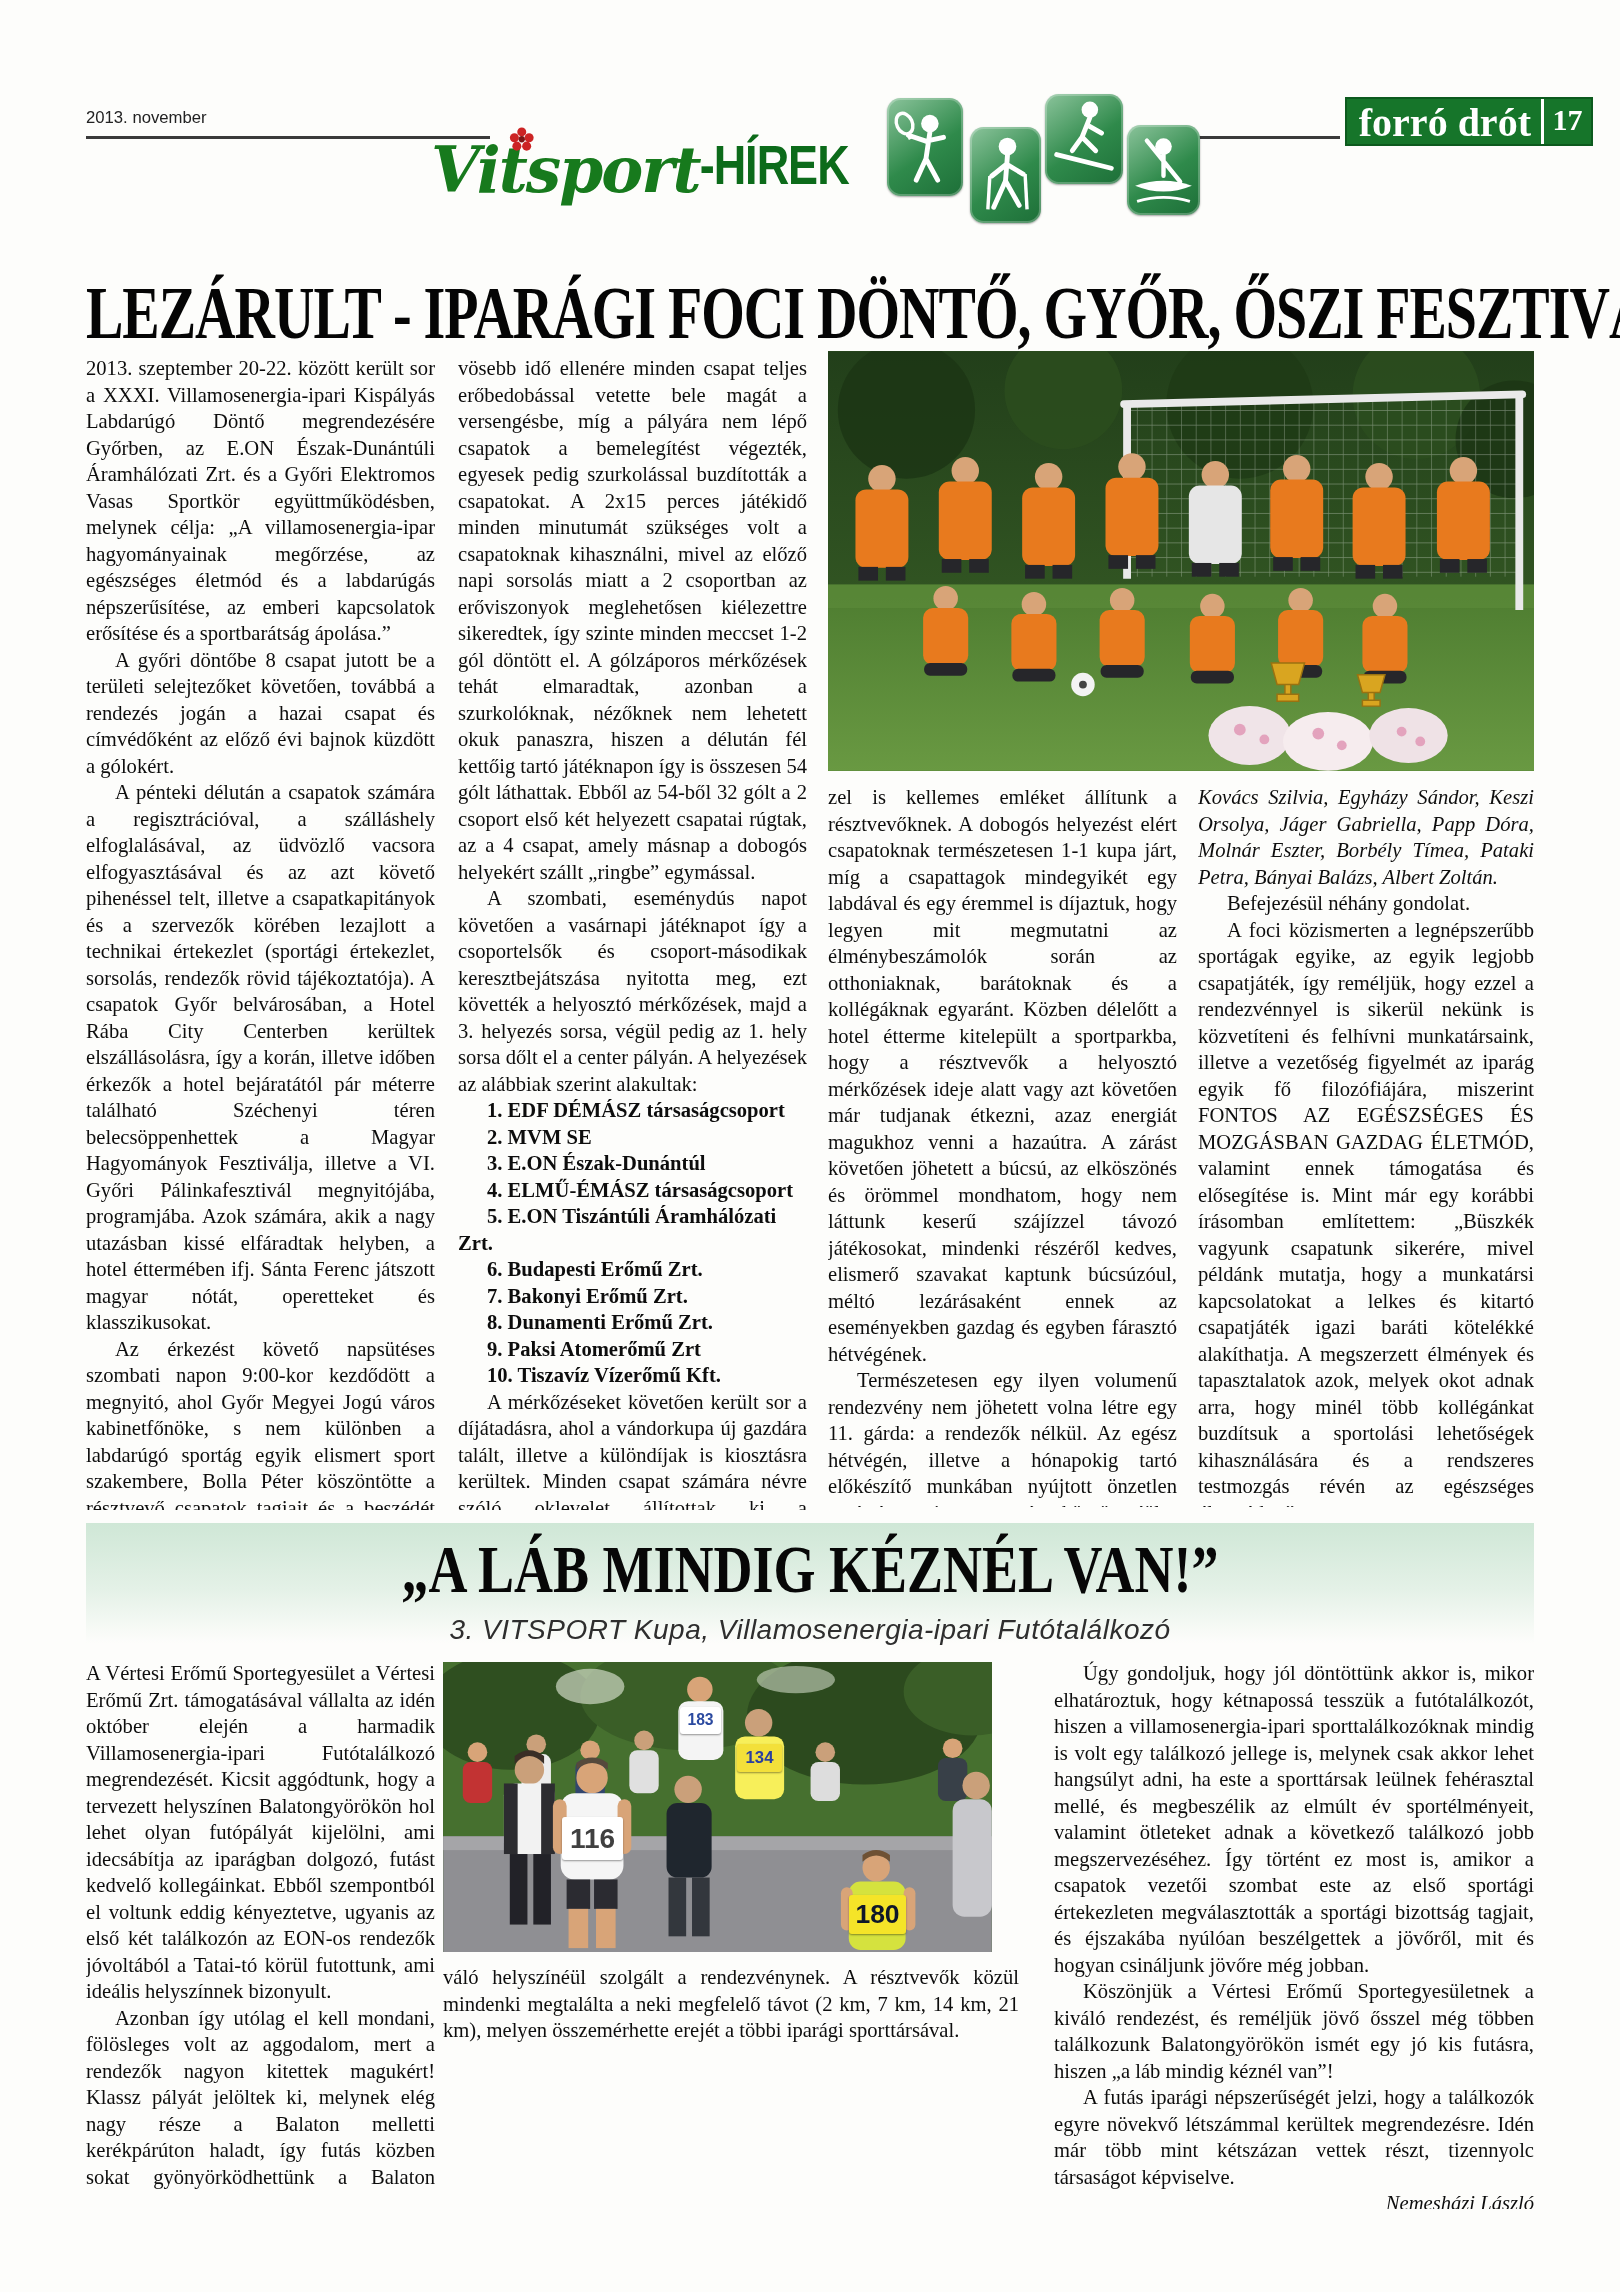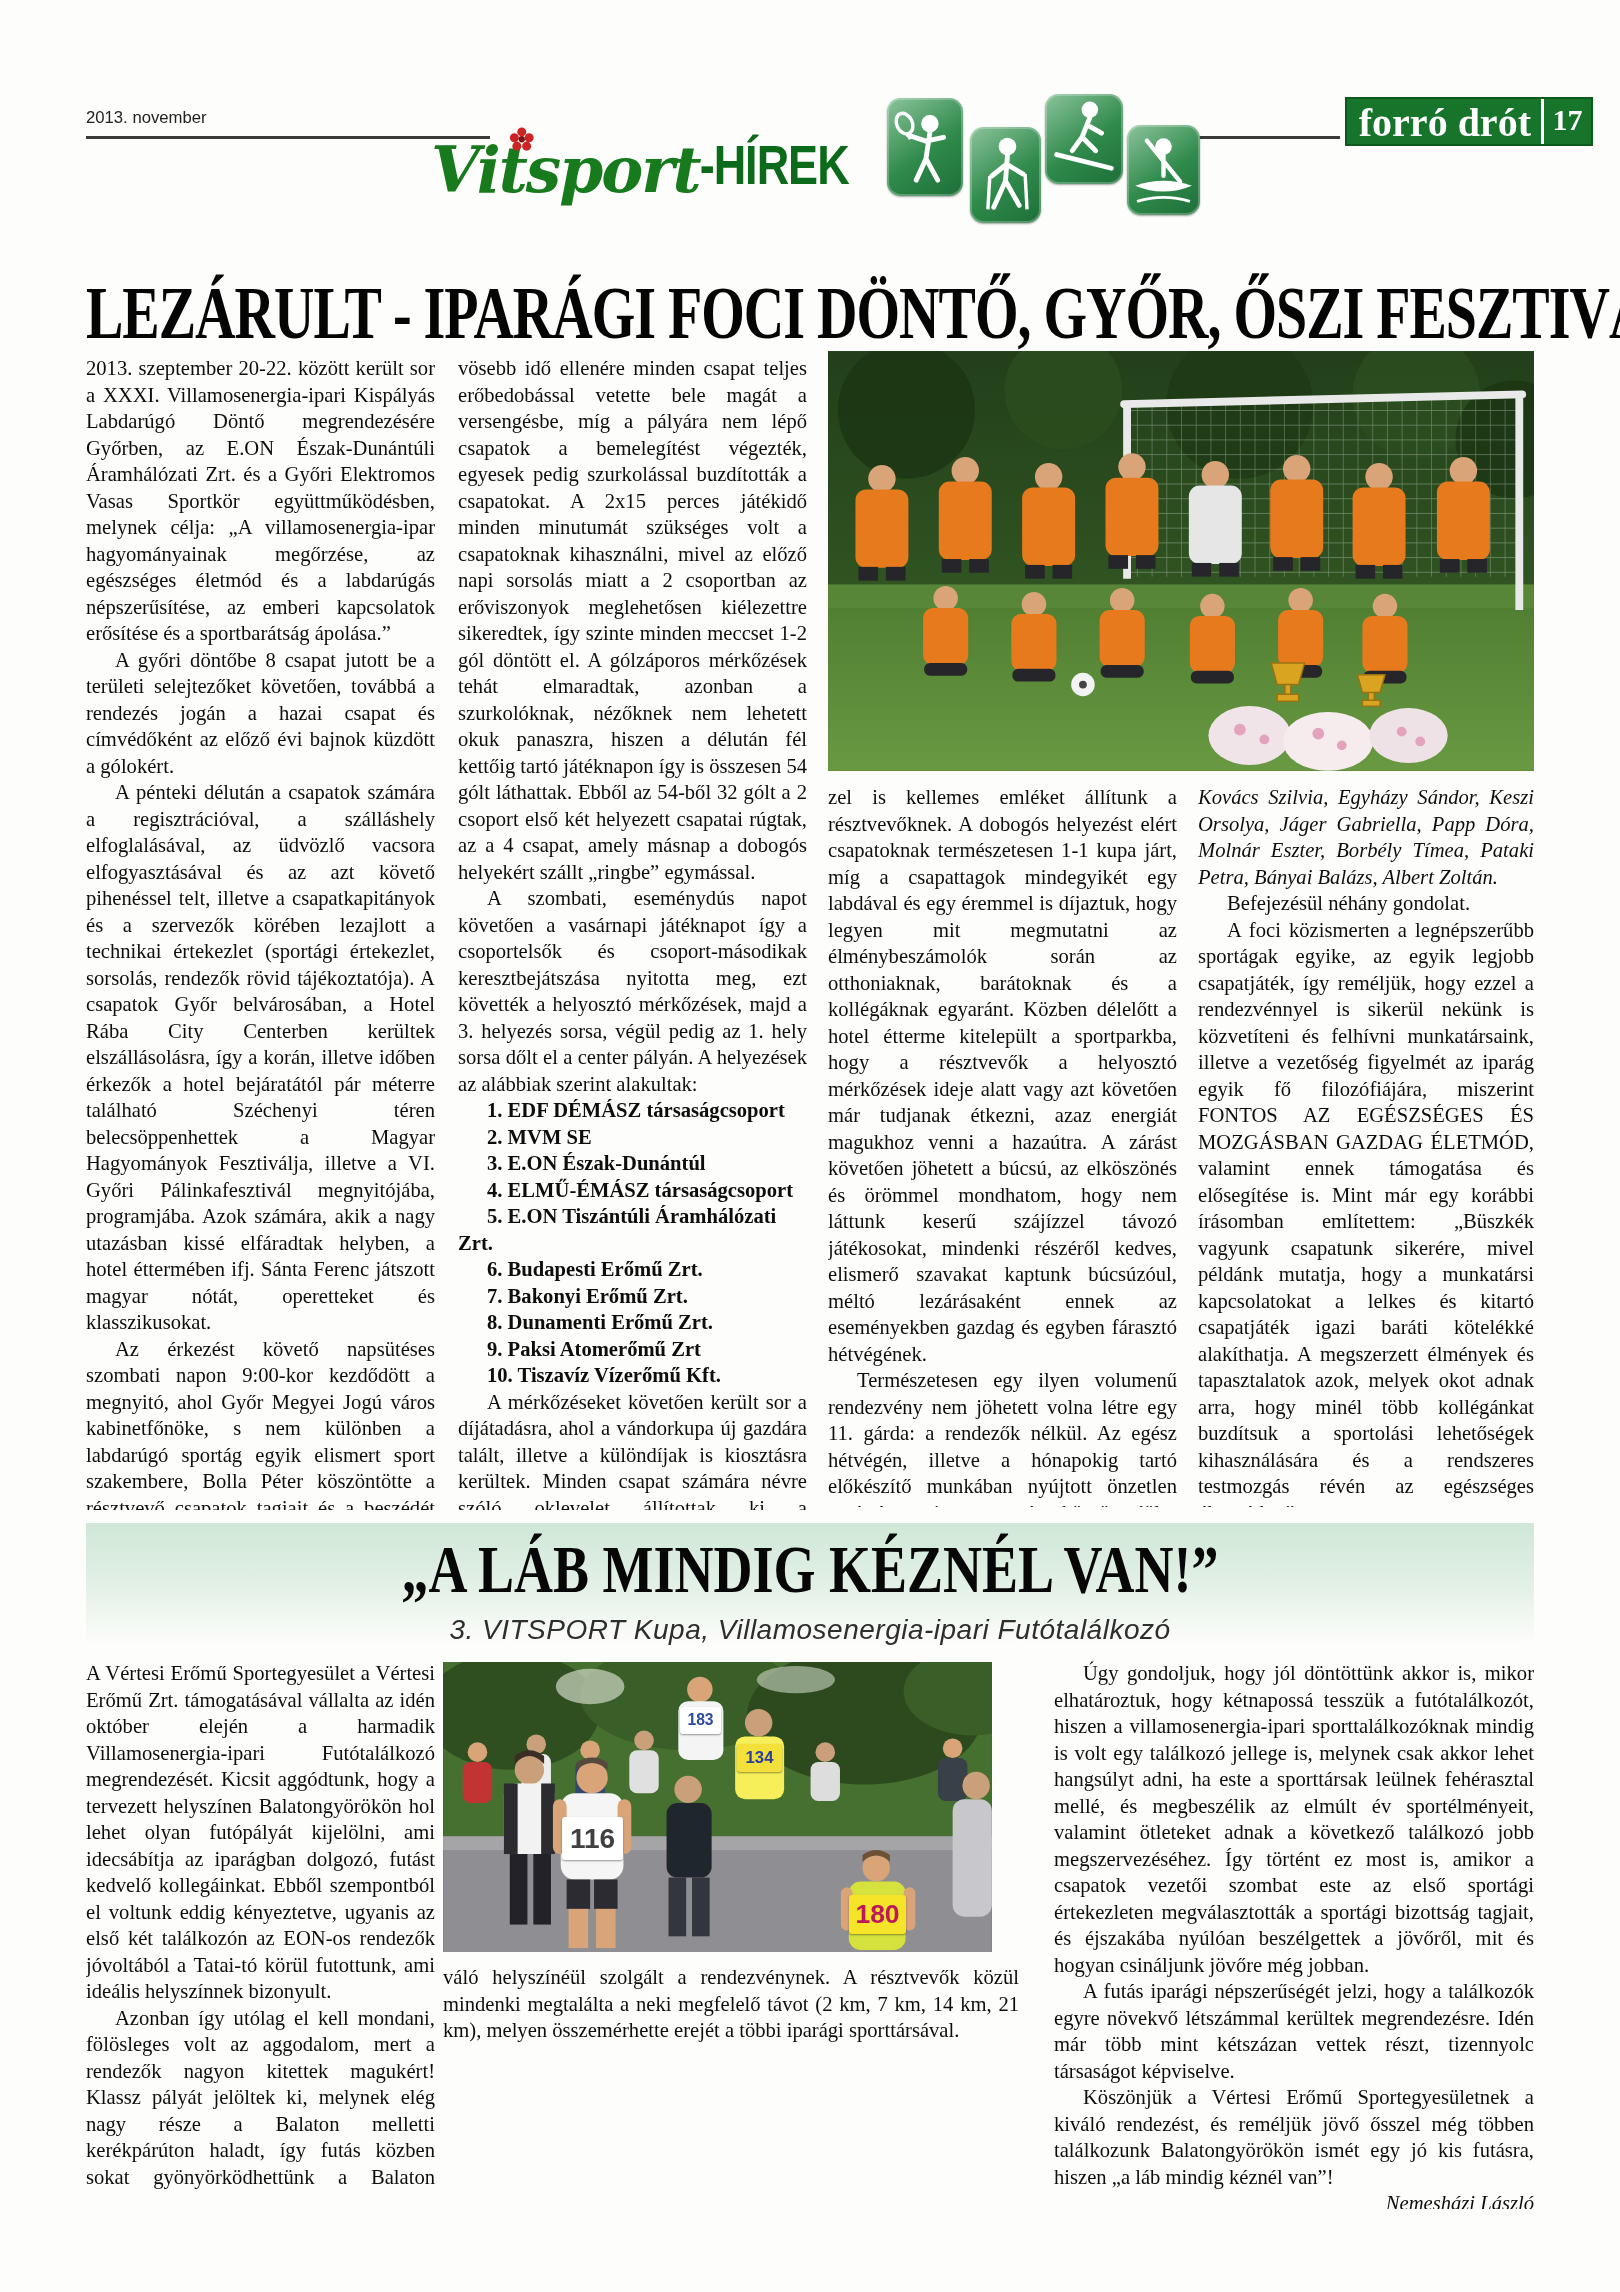--- a/index.html
+++ b/index.html
@@ -319,26 +319,26 @@
     <rect x="414" y="224" width="58" height="70" rx="12" fill="#d5e23e"></rect>
     <rect x="406" y="230" width="12" height="44" rx="6" fill="#d8a478"></rect>
     <rect x="470" y="230" width="12" height="44" rx="6" fill="#d8a478"></rect>
 
     <rect x="520" y="140" width="40" height="120" rx="12" fill="#c8c8cc"></rect>
     <circle cx="544" cy="126" r="14" fill="#caa07a"></circle>
   </svg>
   <div class="bib" style="left:237px;top:45px;width:41px;height:26.5px;background:#ffffff;color:#2b4aa0;font-size:15.7px;">183</div>
   <div class="bib" style="left:294px;top:82px;width:45px;height:28px;background:#f3e03a;color:#2b3f9e;font-size:16.7px;">134</div>
   <div class="bib" style="left:119px;top:155px;width:61px;height:43px;background:#ffffff;color:#404040;font-size:28px;">116</div>
-  <div class="bib" style="left:406px;top:233px;width:57px;height:39px;background:#f5e428;color:#be185d;font-size:26.5px;">180</div>
+  <div class="bib" style="left:406px;top:233px;width:57px;height:39px;background:#f5e428;color:#0f172a;font-size:26.5px;">180</div>
 </div>
 
 <div class="abs col" style="left:443px;top:1964px;width:576px;height:127px;">
   <p class="noindent">váló helyszínéül szolgált a rendezvénynek. A résztvevők közül mindenki megtalálta a neki megfelelő távot (2 km, 7 km, 14 km, 21 km), melyen összemérhette erejét a többi iparági sporttársával.</p>
 </div>
 
 <div class="abs col" style="left:1054px;top:1660px;width:480px;height:549px;">
   <p>Úgy gondoljuk, hogy jól döntöttünk akkor is, mikor elhatároztuk, hogy kétnapossá tesszük a futótalálkozót, hiszen a villamosenergia-ipari sporttalálkozóknak mindig is volt egy találkozó jellege is, melynek csak akkor lehet hangsúlyt adni, ha este a sporttársak leülnek fehérasztal mellé, és megbeszélik az elmúlt év sportélményeit, valamint ötleteket adnak a következő találkozó jobb megszervezéséhez. Így történt ez most is, amikor a csapatok vezetői szombat este az első sportági értekezleten megválasztották a sportági bizottság tagjait, és éjszakába nyúlóan beszélgettek a jövőről, mit és hogyan csináljunk jövőre még jobban.</p>
+  <p>Köszönjük a Vértesi Erőmű Sportegyesületnek a kiváló rendezést, és reméljük jövő ősszel még többen találkozunk Balatongyörökön ismét egy jó kis futásra, hiszen „a láb mindig kéznél van”!</p>
   <p>A futás iparági népszerűségét jelzi, hogy a találkozók egyre növekvő létszámmal kerültek megrendezésre. Idén már több mint kétszázan vettek részt, tizennyolc társaságot képviselve.</p>
-  <p>Köszönjük a Vértesi Erőmű Sportegyesületnek a kiváló rendezést, és reméljük jövő ősszel még többen találkozunk Balatongyörökön ismét egy jó kis futásra, hiszen „a láb mindig kéznél van”!</p>
   <p class="sig">Nemesházi László</p>
 </div>
 
 
 </body></html>

